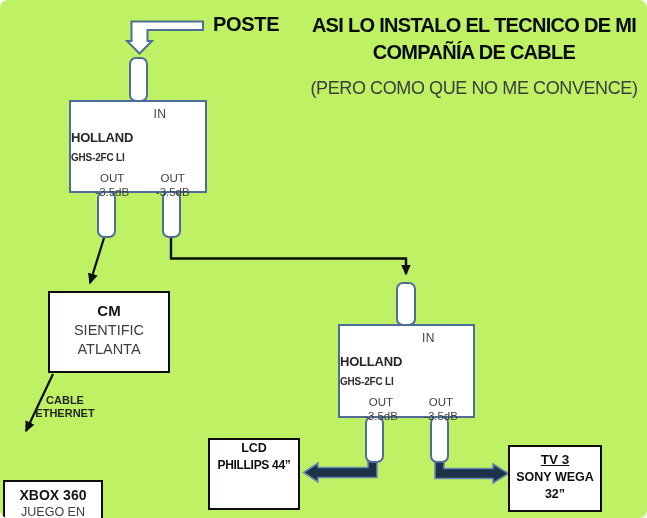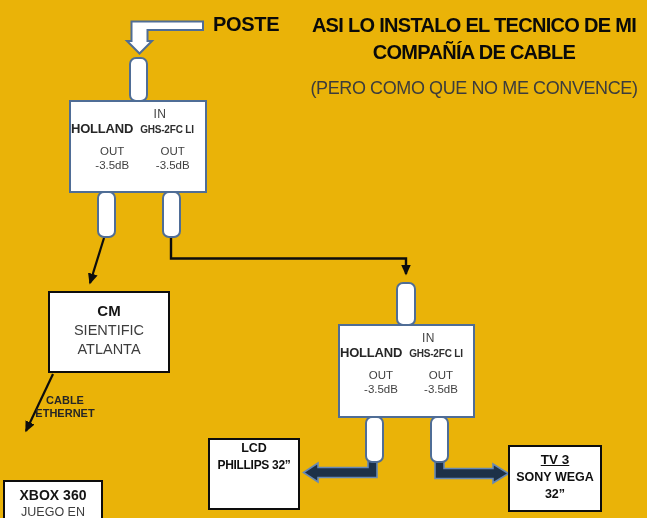--- a/index.html
+++ b/index.html
@@ -1,37 +1,37 @@
 <!DOCTYPE html>
 <html><head>
 <meta charset="utf-8">
 <style>
   html,body{margin:0;padding:0;background:#fff;}
   #canvas{
-    position:relative;width:647px;height:518px;background:#eab308;
-    font-family:"Liberation Sans",sans-serif;overflow:hidden;
+    position:relative;width:647px;height:518px;background:#bef264;
+    font-family:"Liberation Sans",sans-serif;overflow:hidden;border-radius:8px;
   }
   
   #arrow-layer{position:absolute;left:0;top:0;z-index:1;pointer-events:none;}
   .port{
     position:absolute;z-index:2;background:#ffffff;
     border:2px solid #4f6d96;border-radius:7px;box-sizing:border-box;
   }
   .splitter{
     position:absolute;z-index:3;background:#ffffff;
     border:2px solid #4f6d96;box-sizing:border-box;color:#3f3f3f;
   }
   .blackbox{
     position:absolute;z-index:3;background:#ffffff;
     border:2.5px solid #0d0d0d;box-sizing:border-box;
     text-align:center;color:#3d3d3d;
   }
   
   .sp-in{text-align:center;margin-top:5px;font-size:12px;letter-spacing:.5px;padding-left:44px;}
-  .sp-brand-row{display:flex;justify-content:flex-start;align-items:baseline;gap:7px;}
+  .sp-brand-row{display:flex;justify-content:center;align-items:baseline;gap:7px;margin-top:9px;flex-direction:column;}
   .sp-brand{font-weight:bold;font-size:13px;color:#262626;letter-spacing:-.2px;}
   .sp-model{font-weight:bold;font-size:10px;color:#2e2e2e;letter-spacing:-.2px;}
   .sp-out-row{display:flex;justify-content:space-between;padding:0 2px 0 11px;margin-top:8px;}
   .sp-out-col{width:62px;text-align:center;font-size:11.5px;line-height:14px;}
   
   .cm-line1{font-weight:bold;font-size:15px;color:#151515;line-height:20px;margin-top:8px;}
   .cm-line{font-size:14.5px;line-height:19px;}
   .xb-line1{font-weight:bold;font-size:14px;color:#151515;line-height:17px;margin-top:5px;}
   .xb-line{font-size:12.5px;line-height:16px;}
   .tv-title{font-weight:bold;font-size:13.5px;color:#0f0f0f;text-decoration:underline;line-height:18px;margin-top:6px;}
@@ -139,21 +139,21 @@
   </div>
 
   <div class="blackbox" style="left:3px;top:439px;width:100px;height:72px;margin-top:41px;">
     <div class="xb-line1">XBOX 360</div>
     <div class="xb-line">JUEGO EN</div>
     <div class="xb-line">LINEA</div>
   </div>
 
   <div class="blackbox" style="left:208px;top:438px;width:92px;height:72px;">
     <div class="tv-line">LCD</div>
-    <div class="tv-line-sm">PHILLIPS 32”</div>
+    <div class="tv-line-sm">PHILLIPS 44”</div>
   </div>
 
   <div class="blackbox" style="left:508px;top:445px;width:94px;height:67px;">
     <div class="tv-title" style="margin-top:4px;">TV 3</div>
     <div class="tv-line">SONY WEGA</div>
     <div class="tv-line">32”</div>
   </div>
 
 </div>
 

